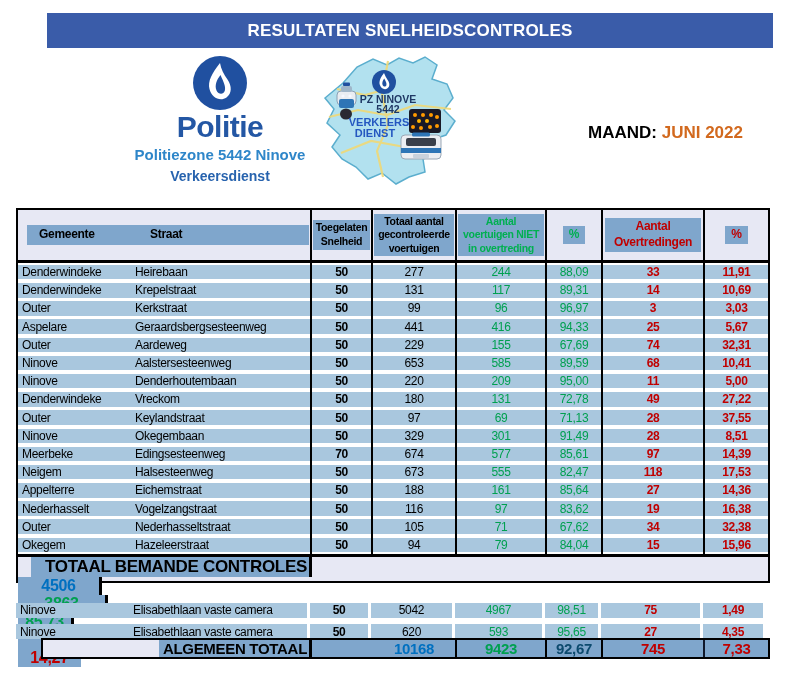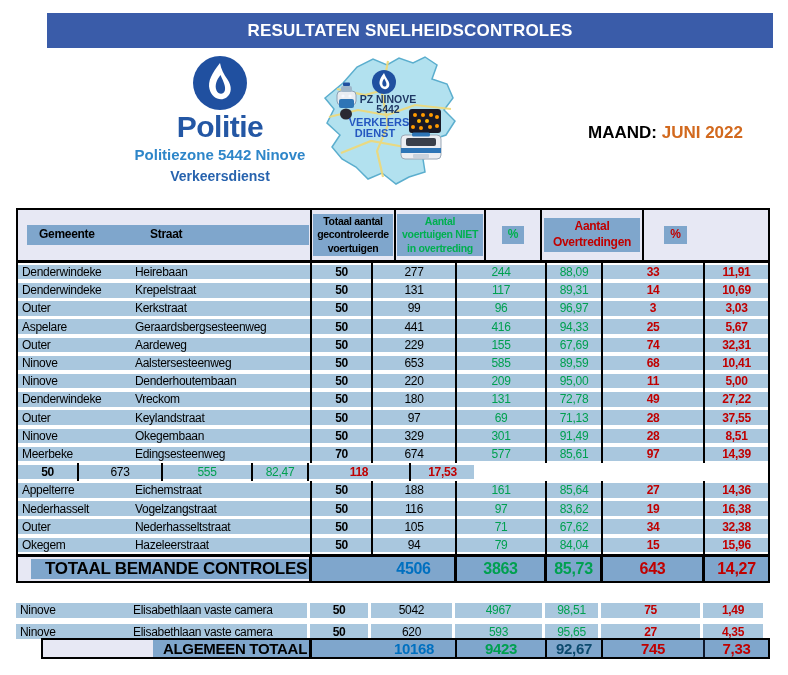--- a/index.html
+++ b/index.html
@@ -48,21 +48,21 @@
   .cell{box-sizing:border-box;border-right:2px solid #000;display:flex;align-items:center;background:#fff;}
   .cell:last-child{border-right:none;}
   .band{background:#a9c7de;height:14.5px;width:100%;display:flex;align-items:center;
     justify-content:center;font-size:12px;letter-spacing:-.3px;color:#000;}
   .place .band{justify-content:flex-start;}
   .place .g{width:113px;padding-left:4px;}
   .bold{font-weight:bold;}
   .green{color:#00a050;}
   .red{color:#c00000;font-weight:bold;}
   
-  .bemande{display:flex;height:24px;border-top:3px solid #000;background:#e7e8f4;}
+  .bemande{display:flex;height:24px;border-top:3px solid #000;background:#e7e8f4;flex-direction:column;}
   .bcell{box-sizing:border-box;display:flex;align-items:center;justify-content:center;
     font-weight:bold;font-size:16px;background:#7fa6cc;letter-spacing:-.3px;}
   .blabel{width:294px;background:#e7e8f4;justify-content:flex-end;border-right:3px solid #000;}
   .blabel span{background:#7fa6cc;height:20px;line-height:20px;padding:0 2px 0 14px;
     font-size:17px;color:#000;white-space:nowrap;}
   .bempty{width:61px;border-right:none;}
   .bc3{width:84px;border-right:3px solid #000;color:#0070c0;}
   .bc4{width:90px;border-right:3px solid #000;color:#00a050;}
   .bc5{width:56px;border-right:3px solid #000;color:#00a050;}
   .bc6{width:102px;border-right:3px solid #000;color:#c00000;}
@@ -71,21 +71,21 @@
   .camera{position:absolute;left:16px;top:601px;width:754px;}
   .camera .row{height:18px;margin-bottom:3.5px;background:transparent;}
   .camera .cell{border-right:3px solid #fff;background:transparent;}
   .camera .band{height:15px;}
   
   .algemeen{position:absolute;left:41px;top:638px;width:729px;height:21px;
     border:2px solid #000;box-sizing:border-box;display:flex;background:#e7e8f4;}
   .acell{box-sizing:border-box;display:flex;align-items:center;justify-content:center;
     font-weight:bold;font-size:15px;background:#7fa6cc;letter-spacing:-.3px;}
   .alabel{width:269px;background:#e7e8f4;justify-content:flex-end;border-right:3px solid #000;}
-  .alabel span{background:#7fa6cc;height:17px;line-height:17px;padding:0 2px 0 10px;
+  .alabel span{background:#7fa6cc;height:17px;line-height:17px;padding:0 2px 0 4px;
     font-size:15px;color:#000;white-space:nowrap;}
   .aempty{width:61px;}
   .ac3{width:84px;border-right:2px solid #000;color:#0070c0;}
   .ac4{width:90px;border-right:2px solid #000;color:#00a050;}
   .ac5{width:56px;border-right:2px solid #000;color:#0c4a6e;}
   .ac6{width:102px;border-right:2px solid #0f172a;color:#c00000;}
   .ac7{width:63px;color:#c00000;}
 </style>
 </head>
 <body>
@@ -157,20 +157,23 @@
 </div>
 
 <div class="tbl">
   <div class="thead">
     <div class="th th1 c1">
       <div class="hband">
         <span class="gcol">Gemeente</span>
         <span>Straat</span>
       </div>
     </div>
+    <div class="th c2">
+      <div class="hband">Toegelaten Snelheid</div>
+    </div>
     <div class="th c3">
       <div class="hband">Totaal aantal gecontroleerde voertuigen</div>
     </div>
     <div class="th c4">
       <div class="hband hgreen">Aantal voertuigen NIET in overtreding</div>
     </div>
     <div class="th c5">
       <div class="hband hgreen pctband">%</div>
     </div>
     <div class="th c6">
@@ -473,20 +476,26 @@
         </div>
     <div class="cell c6">
           <div class="band red">97</div>
         </div>
     <div class="cell c7">
           <div class="band red">14,39</div>
         </div>
   </div>
 
   <div class="row">
+    <div class="cell c1 place">
+      <div class="band">
+        <span class="g">Neigem</span>
+        <span>Halsesteenweg</span>
+      </div>
+    </div>
     <div class="cell c2">
           <div class="band bold">50</div>
         </div>
     <div class="cell c3">
           <div class="band">673</div>
         </div>
     <div class="cell c4">
           <div class="band green">555</div>
         </div>
     <div class="cell c5">

